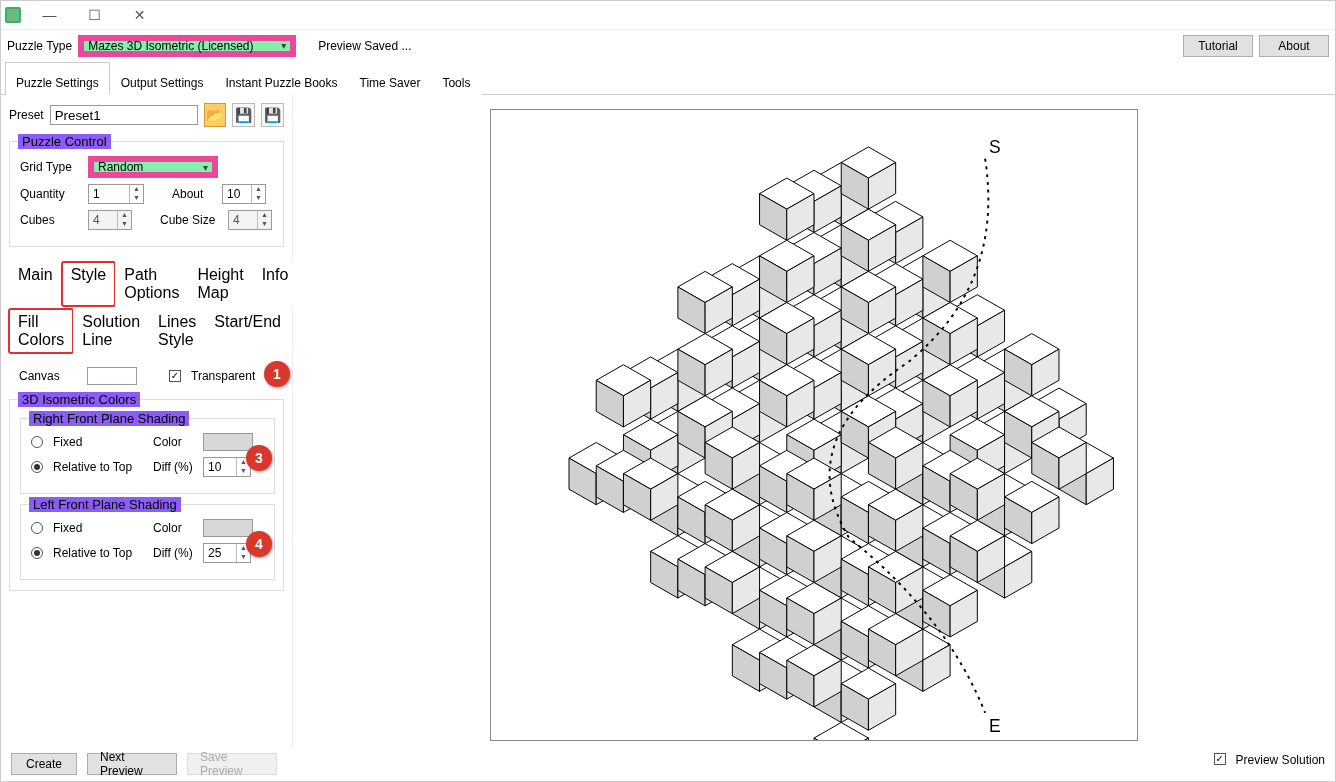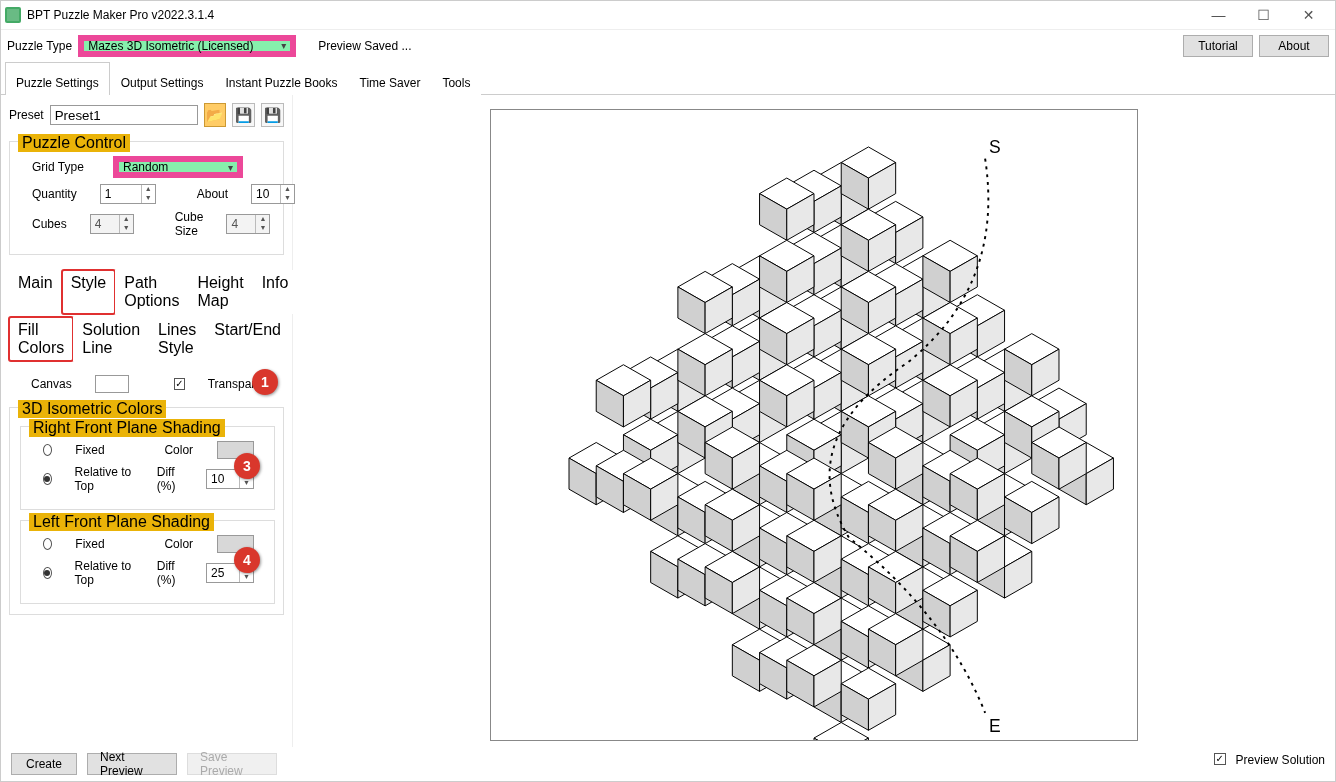--- a/index.html
+++ b/index.html
@@ -23,22 +23,22 @@
   .maintab { padding:13px 10px 5px; font-size:12px; border:1px solid transparent; border-bottom:none; position:relative; top:1px; background:#fff;}
   .maintab.active { border-color:#ccc; background:#fff; }
   
   .body { flex:1; display:flex; min-height:0;}
   .leftpanel { width:292px; border-right:1px solid #eee; padding:4px 8px 6px 8px; display:flex; flex-direction:column;}
   .leftinner { flex:1; display:flex; flex-direction:column; }
   .presetrow { display:flex; align-items:center; gap:6px; margin:4px 0 8px;}
   .input { border:1px solid #999; background:#fff; height:20px; padding:0 4px; }
   .iconbtn { width:24px; height:24px; border:1px solid #bbb; background:#f7f7f7; display:flex; align-items:center; justify-content:center; font-size:14px;}
   .group { position:relative; border:1px solid #ddd; padding:8px 8px 10px 10px; margin-top:6px;}
-  .group > .legend { position:absolute; top:-8px; left:8px; background:#eab308; padding:0 4px; font-size:16px;}
-  .row { display:flex; align-items:center; gap:23px; margin:6px 12px;}
+  .group > .legend { position:absolute; top:-8px; left:8px; background:#8b5cf6; padding:0 4px; font-size:13px;}
+  .row { display:flex; align-items:center; gap:10px; margin:6px 0;}
   .numbox { display:flex; border:1px solid #999; height:20px; background:#fff;}
   .numbox.disabled{background:#f3f3f3; color:#999;}
   .numbox input{border:none; width:40px; padding:0 4px; font-size:12px; background:transparent;}
   .spin { width:14px; display:flex; flex-direction:column; border-left:1px solid #bbb;}
   .spin span{flex:1; font-size:7px; line-height:1; text-align:center; color:#555;}
   
   .subtabs { display:flex; margin-top:14px; border-bottom:1px solid #ccc;}
   .subtab { padding:3px 8px 4px; border:1px solid transparent; border-bottom:none; font-size:16px; position:relative; top:1px; background:#fff;}
   .subtab.active{ border-color:#ccc; }
   .hl-red { outline:2px solid #e03030; outline-offset:-1px; border-radius:2px;}
@@ -55,21 +55,20 @@
   .footer{ display:flex; padding:6px 10px; gap:10px;}
   .footer .spacer{flex:1;}
 </style>
 </head>
 <body>
 
 <div class="window">
 
   <div class="titlebar">
     <span class="icon"></span>
-    <span class="title">BPT Puzzle Maker Pro v2022.3.1.4</span>
     <div class="winbtns">
       <div class="winbtn">—</div>
       <div class="winbtn">☐</div>
       <div class="winbtn">✕</div>
     </div>
   </div>
 
   <div class="toprow">
     <span class="label">Puzzle Type</span>
     <div class="select" style="width:218px">

